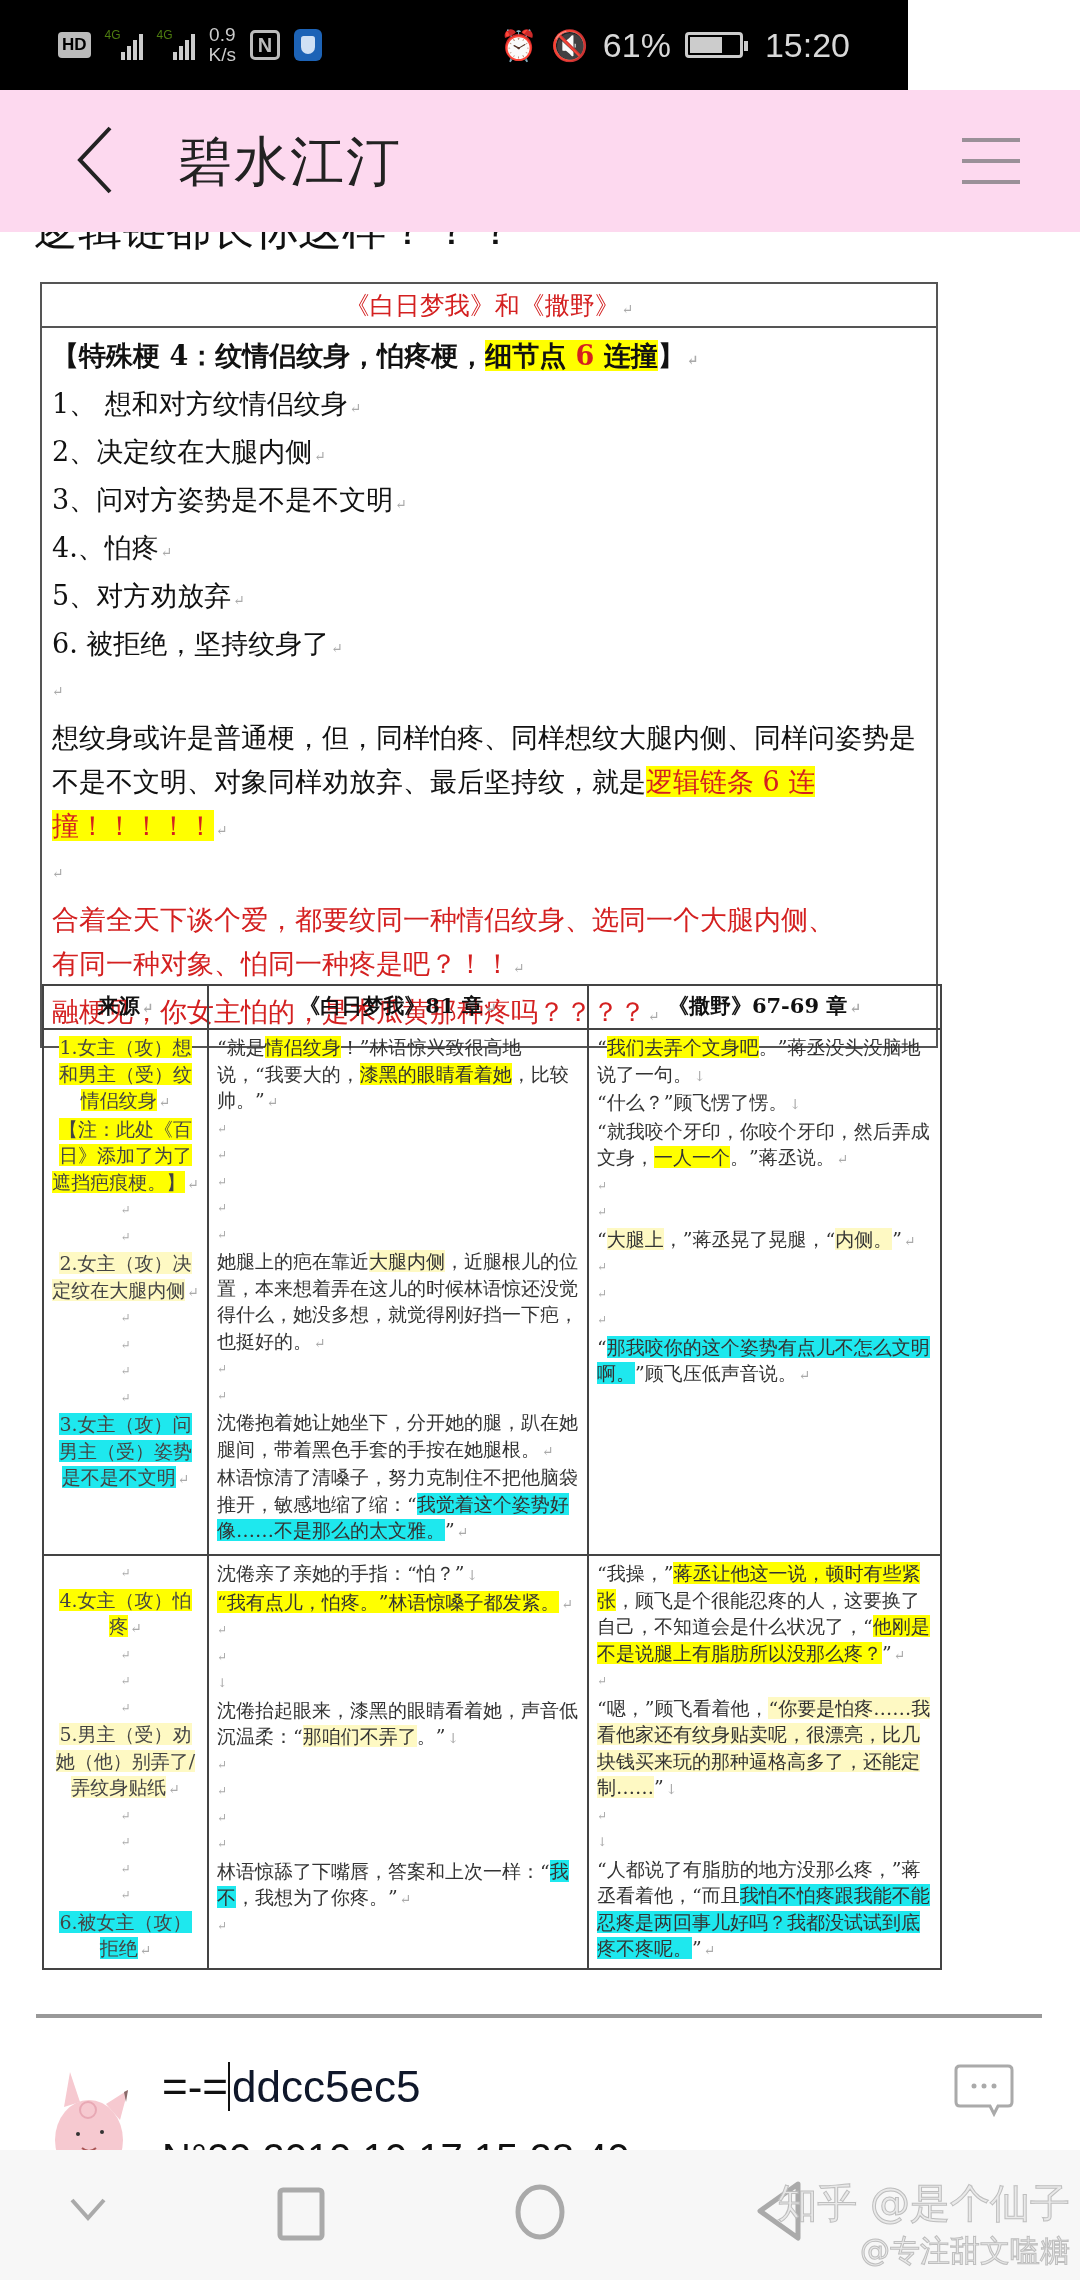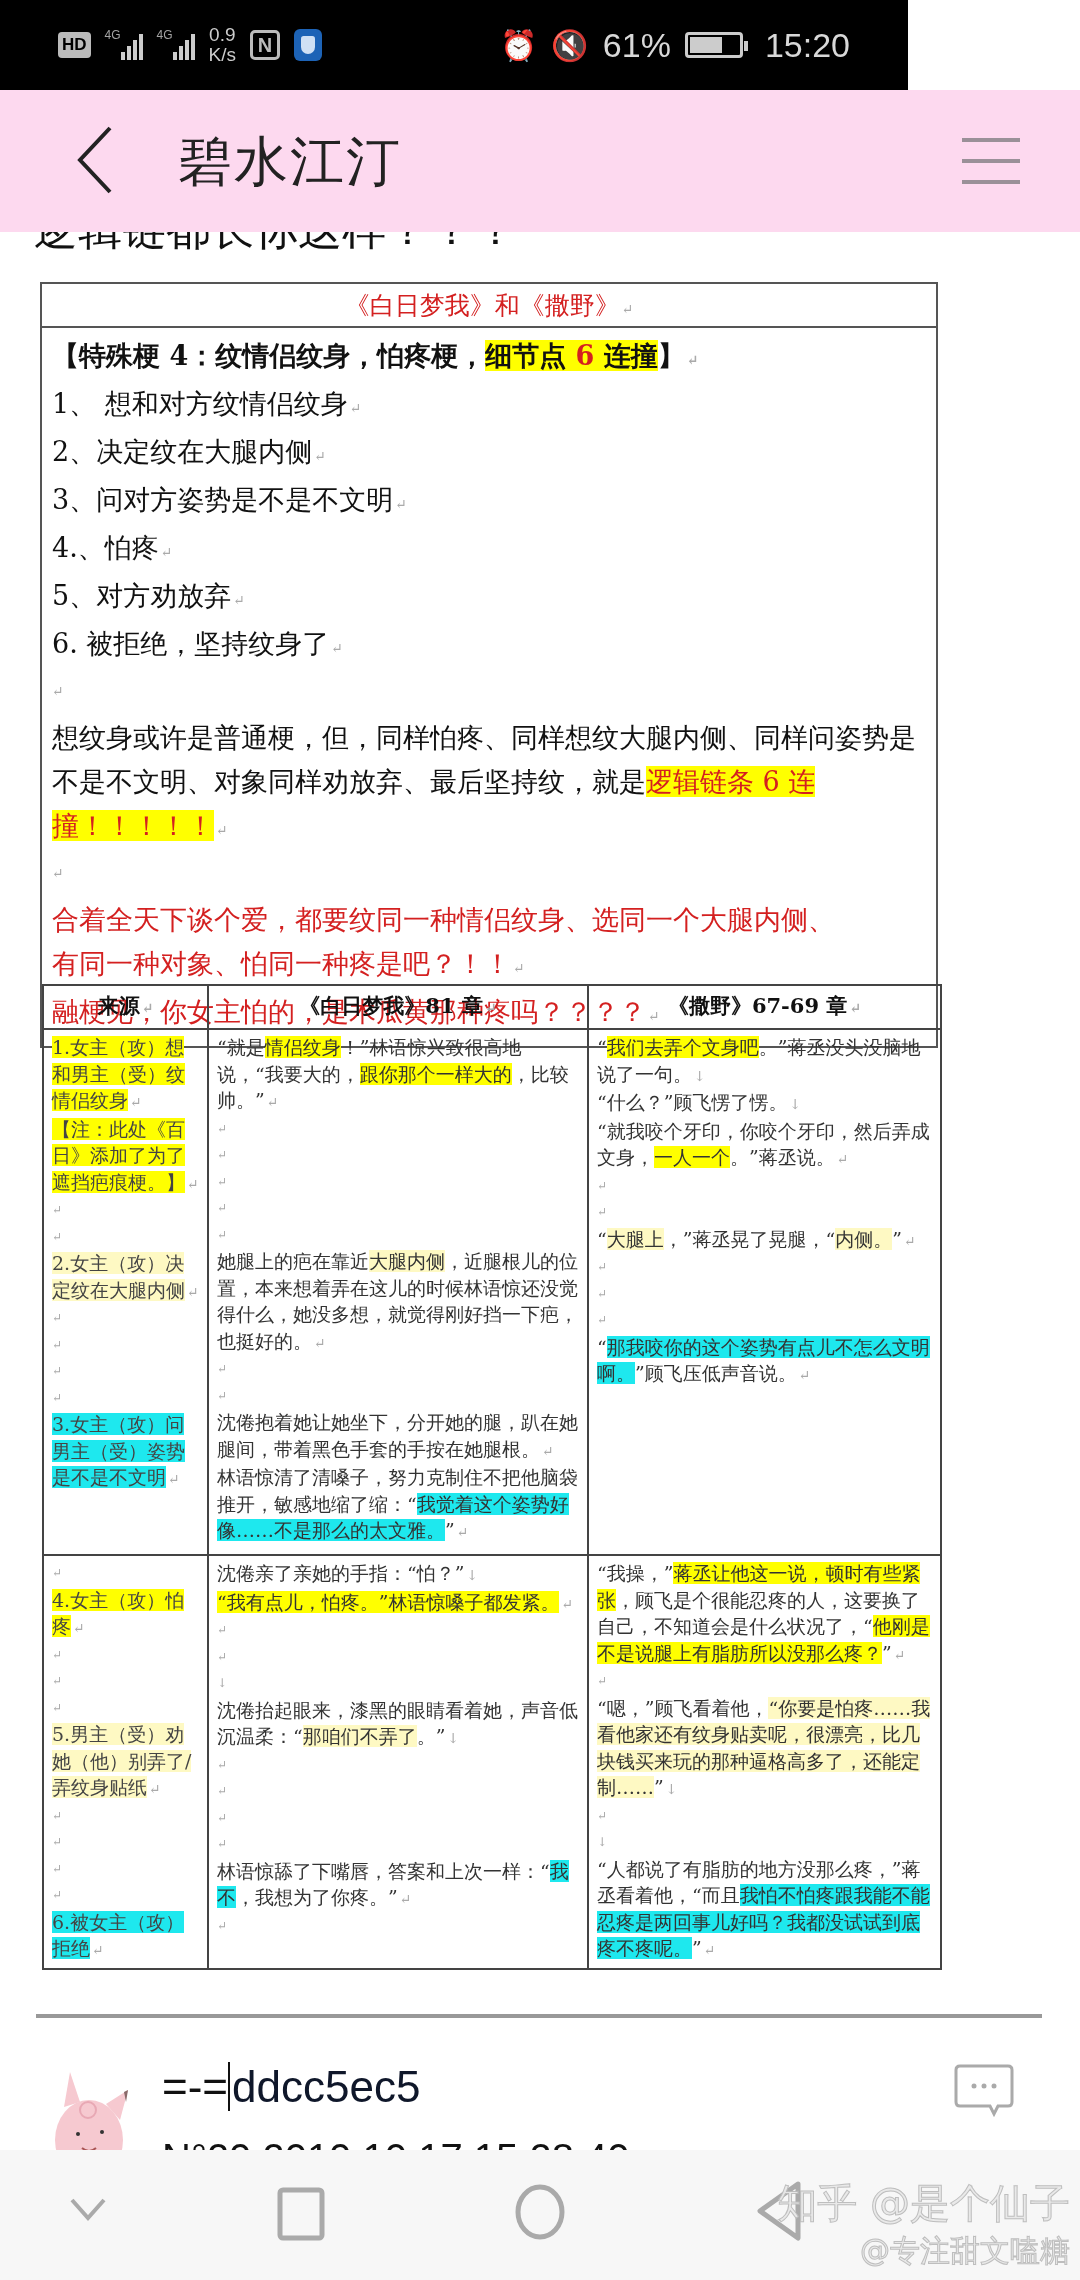--- a/index.html
+++ b/index.html
@@ -5,21 +5,21 @@
   * { box-sizing: border-box; margin: 0; padding: 0; }
   html, body { width: 1080px; height: 2280px; overflow: hidden; background: #fff; }
   body { font-family: "DejaVu Serif", "Liberation Serif", serif; color: #111; position: relative; }
 
   
   .status-bar { position: absolute; left: 0; top: 0; width: 908px; height: 90px; background: #000; color: #cfcfcf;
     font-family: "Liberation Sans", "DejaVu Sans", sans-serif; display: flex; align-items: center; justify-content: space-between; padding: 0 58px 0 58px; }
   .sb-left, .sb-right { display: flex; align-items: center; gap: 14px; }
   .sb-hd { background: #bbb; color: #000; font-size: 17px; font-weight: bold; padding: 3px 4px; border-radius: 4px; }
   .sb-sig { display: flex; align-items: flex-end; gap: 2px; height: 30px; position: relative; padding-left: 16px; }
-  .sb-sig .lbl { position: absolute; left: 0; top: -2px; font-size: 12px; color: #a3a3a3; }
+  .sb-sig .lbl { position: absolute; left: 0; top: -2px; font-size: 12px; color: #4d7c0f; }
   .sb-sig i { display: block; width: 4px; background: #ccc; }
   .sb-speed { font-size: 19px; line-height: 20px; text-align: center; color: #ccc; }
   .sb-nfc { width: 30px; height: 30px; border: 3px solid #bbb; border-radius: 5px; font-size: 20px; font-weight: bold; color: #bbb; text-align: center; line-height: 24px; }
   .sb-shield { width: 28px; height: 32px; background: #1d63b6; border-radius: 6px; display: flex; align-items: center; justify-content: center; }
   .sb-shield span { width: 14px; height: 18px; background: #cfe0f4; border-radius: 3px 3px 8px 8px; }
   .sb-icon { font-size: 30px; color: #ccc; }
   .sb-text { font-size: 34px; color: #d8d8d8; }
   .sb-battery { width: 58px; height: 26px; border: 3px solid #ccc; border-radius: 4px; position: relative; }
   .sb-battery::after { content: ""; position: absolute; right: -8px; top: 6px; width: 4px; height: 10px; background: #ccc; }
   .sb-battery span { position: absolute; left: 2px; top: 2px; bottom: 2px; width: 32px; background: #ccc; }
@@ -48,21 +48,21 @@
 
   .hl-y { background: #ffff00; }
   .hl-g { background: #fef9c3; }
   .hl-c { background: #1ee8ee; }
 
   
   .cmp-table { position: absolute; left: 42px; top: 752px; width: 898px; border-collapse: collapse; border: 2px solid #444; table-layout: fixed; }
   .cmp-table th, .cmp-table td { border: 2px solid #444; vertical-align: top; }
   .cmp-table th { height: 40px; font-size: 21px; font-weight: bold; text-align: center; line-height: 40px; }
   .cmp-table td { font-size: 19px; line-height: 26.5px; padding: 4px 8px; color: #333; font-family: "DejaVu Serif", serif; }
-  .cmp-table td.src { color: #444; }
+  .cmp-table td.src { color: #444; text-align: center; }
   .cell-line { min-height: 26.5px; }
   .blank { color: #aaa; font-size: 12px; height: 26.5px; line-height: 26.5px; }
 
   
   .sep { position: absolute; left: 36px; top: 1782px; width: 1006px; height: 4px; background: #999; }
   .avatar { position: absolute; left: 44px; top: 1830px; width: 90px; height: 120px; }
   .comment-name { position: absolute; left: 162px; top: 1830px; font-family: "Liberation Sans", sans-serif; font-size: 44px; color: #111; white-space: nowrap; }
   .comment-name .user { color: #0f172a; border-left: 2px solid #111; padding-left: 2px; }
   .comment-meta { position: absolute; left: 162px; top: 1905px; font-family: "Liberation Sans", sans-serif; font-size: 40px; color: #111; white-space: nowrap; }
   .comment-btn { position: absolute; left: 954px; top: 1830px; width: 60px; height: 56px; }
@@ -173,21 +173,21 @@
         <div class="blank">↵</div>
             <div class="blank">↵</div>
         <div class="cell-line"><span class="hl-g">2.女主（攻）决定纹在大腿内侧</span><span class="pm">↵</span></div>
         <div class="blank">↵</div>
             <div class="blank">↵</div>
             <div class="blank">↵</div>
             <div class="blank">↵</div>
         <div class="cell-line"><span class="hl-c">3.女主（攻）问男主（受）姿势是不是不文明</span><span class="pm">↵</span></div>
       </td>
       <td>
-        <div class="cell-line"><span>“就是</span><span class="hl-y">情侣纹身</span><span>！”林语惊兴致很高地说，“我要大的，</span><span class="hl-y">跟你那个一样大的</span><span>，比较帅。”</span><span class="pm">↵</span></div>
+        <div class="cell-line"><span>“就是</span><span class="hl-y">情侣纹身</span><span>！”林语惊兴致很高地说，“我要大的，</span><span class="hl-y">漆黑的眼睛看着她</span><span>，比较帅。”</span><span class="pm">↵</span></div>
         <div class="blank">↵</div>
             <div class="blank">↵</div>
             <div class="blank">↵</div>
             <div class="blank">↵</div>
             <div class="blank">↵</div>
         <div class="cell-line"><span>她腿上的疤在靠近</span><span class="hl-g">大腿内侧</span><span>，近腿根儿的位置，本来想着弄在这儿的时候林语惊还没觉得什么，她没多想，就觉得刚好挡一下疤，也挺好的。</span><span class="pm">↵</span></div>
         <div class="blank">↵</div>
             <div class="blank">↵</div>
         <div class="cell-line"><span>沈倦抱着她让她坐下，分开她的腿，趴在她腿间，带着黑色手套的手按在她腿根。</span><span class="pm">↵</span></div>
         <div class="cell-line"><span>林语惊清了清嗓子，努力克制住不把他脑袋推开，敏感地缩了缩：“</span><span class="hl-c">我觉着这个姿势好像……不是那么的太文雅。</span><span>”</span><span class="pm">↵</span></div>

